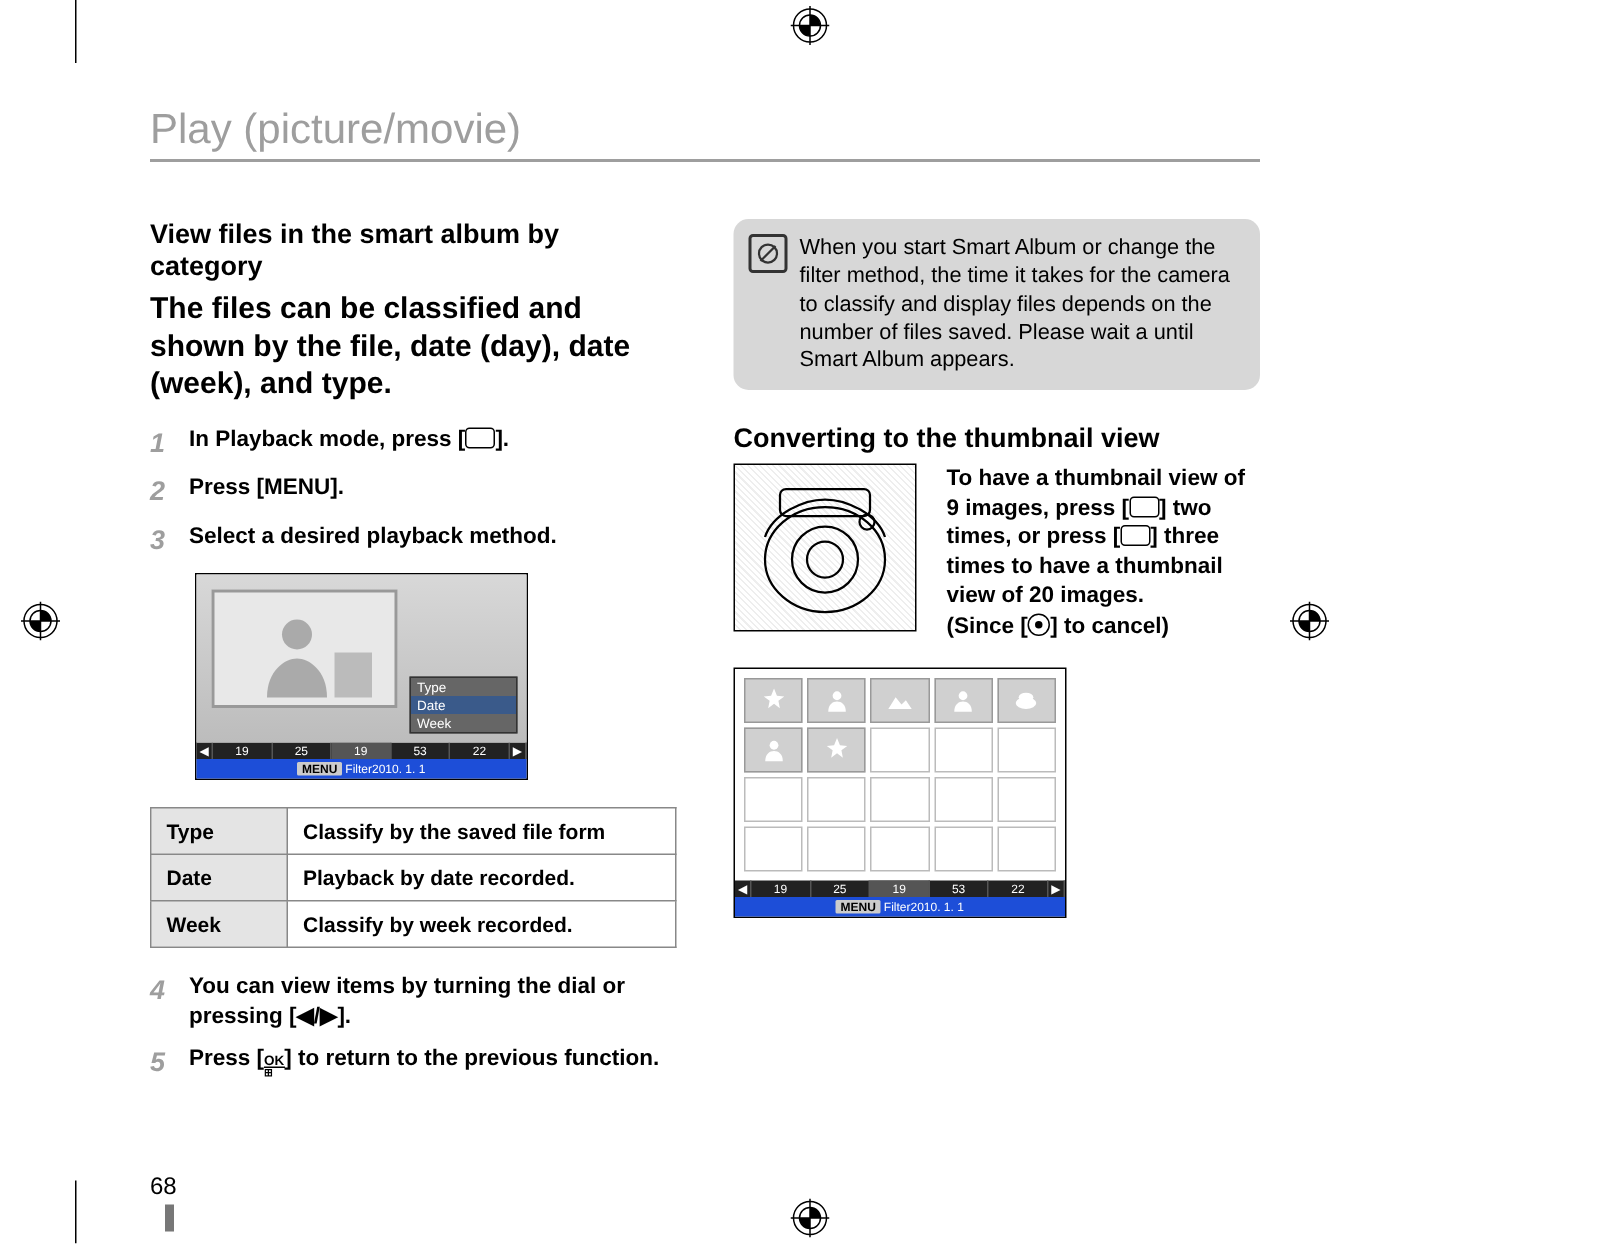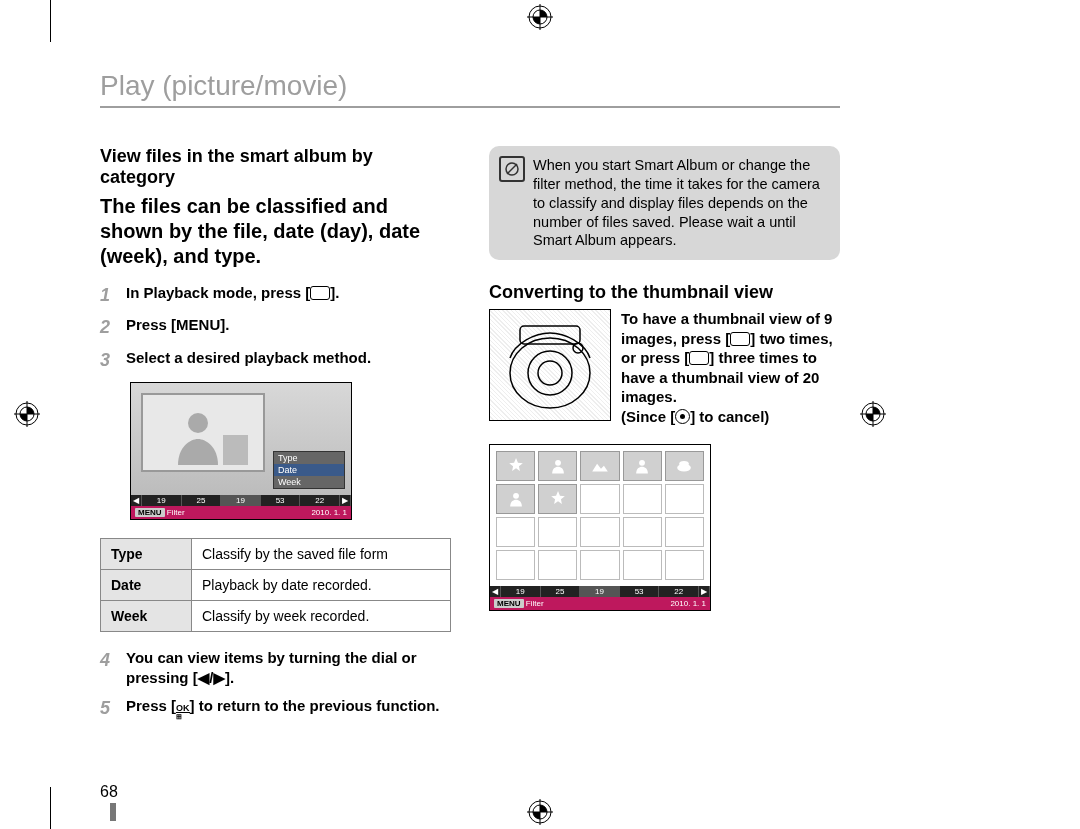--- a/index.html
+++ b/index.html
@@ -30,32 +30,32 @@
   .icon-ok-wrap{display:inline-flex;flex-direction:column;align-items:center;line-height:8px;font-size:9px;font-weight:700;}
   
   .lcd{border:1.5px solid #000;width:220px;margin:10px 0 18px 30px;font-family:Arial;font-size:10px;}
   .lcd-screen{height:100px;background:linear-gradient(#d8d8d8,#bcbcbc);display:flex;align-items:flex-end;justify-content:flex-end;padding:6px;}
   .lcd-menu{background:#666;color:#fff;font-size:9px;width:70px;border:1px solid #333;}
   .lcd-menu div{padding:1px 4px;}
   .lcd-menu .sel{background:#3a5a8a;}
   .lcd-dates{display:flex;background:#222;color:#fff;font-size:8px;}
   .lcd-dates span{flex:1;text-align:center;border-right:1px solid #555;padding:1px 0;}
   .lcd-dates .mid{background:#555;}
-  .lcd-foot{display:flex;background:#be185d;color:#fff;font-size:8px;padding:2px 4px;justify-content:space-between;}
+  .lcd-foot{display:flex;background:#1d4ed8;color:#fff;font-size:8px;padding:2px 4px;justify-content:center;}
   .lcd-foot .mbtn{background:#ccc;color:#000;padding:0 3px;font-weight:700;border-radius:1px;}
   
   table.def{border-collapse:collapse;width:100%;margin-bottom:16px;font-size:14px;}
-  table.def td{border:1px solid #888;padding:7px 10px;}
+  table.def td{border:1px solid #888;padding:7px 10px;font-weight:bold;}
   table.def td.h{background:#e4e4e4;font-weight:700;width:70px;}
   
   .note{background:#d7d7d7;border-radius:10px;padding:10px 12px 10px 44px;position:relative;font-size:14.5px;line-height:1.3;margin-bottom:22px;}
   .note .nicon{position:absolute;left:10px;top:10px;width:22px;height:22px;border:2px solid #333;border-radius:3px;display:flex;align-items:center;justify-content:center;}
   .note .nicon svg{width:14px;height:14px;}
   
-  .thumbrow{display:flex;gap:10px;align-items:flex-start;}
+  .thumbrow{display:flex;gap:20px;align-items:flex-start;}
   .cam-ill{width:120px;height:110px;border:1.5px solid #000;flex:0 0 120px;display:flex;align-items:center;justify-content:center;background:repeating-linear-gradient(45deg,#fff,#fff 2px,#eee 2px,#eee 3px);}
   .cam-ill svg{width:100px;height:95px;}
   .thumbtxt{font-size:15px;font-weight:700;line-height:1.3;}
   
   .tgrid-wrap{border:1.5px solid #000;width:220px;margin-top:18px;}
   .tgrid{display:grid;grid-template-columns:repeat(5,1fr);gap:3px;padding:6px;background:#fff;}
   .tcell{aspect-ratio:4/3;background:#d0d0d0;border:1px solid #999;display:flex;align-items:center;justify-content:center;}
   .tcell svg{width:70%;height:70%;}
   .tcell.empty{background:#fff;border:1px solid #bbb;}
   .pagenum{position:absolute;left:100px;bottom:28px;font-size:16px;}

